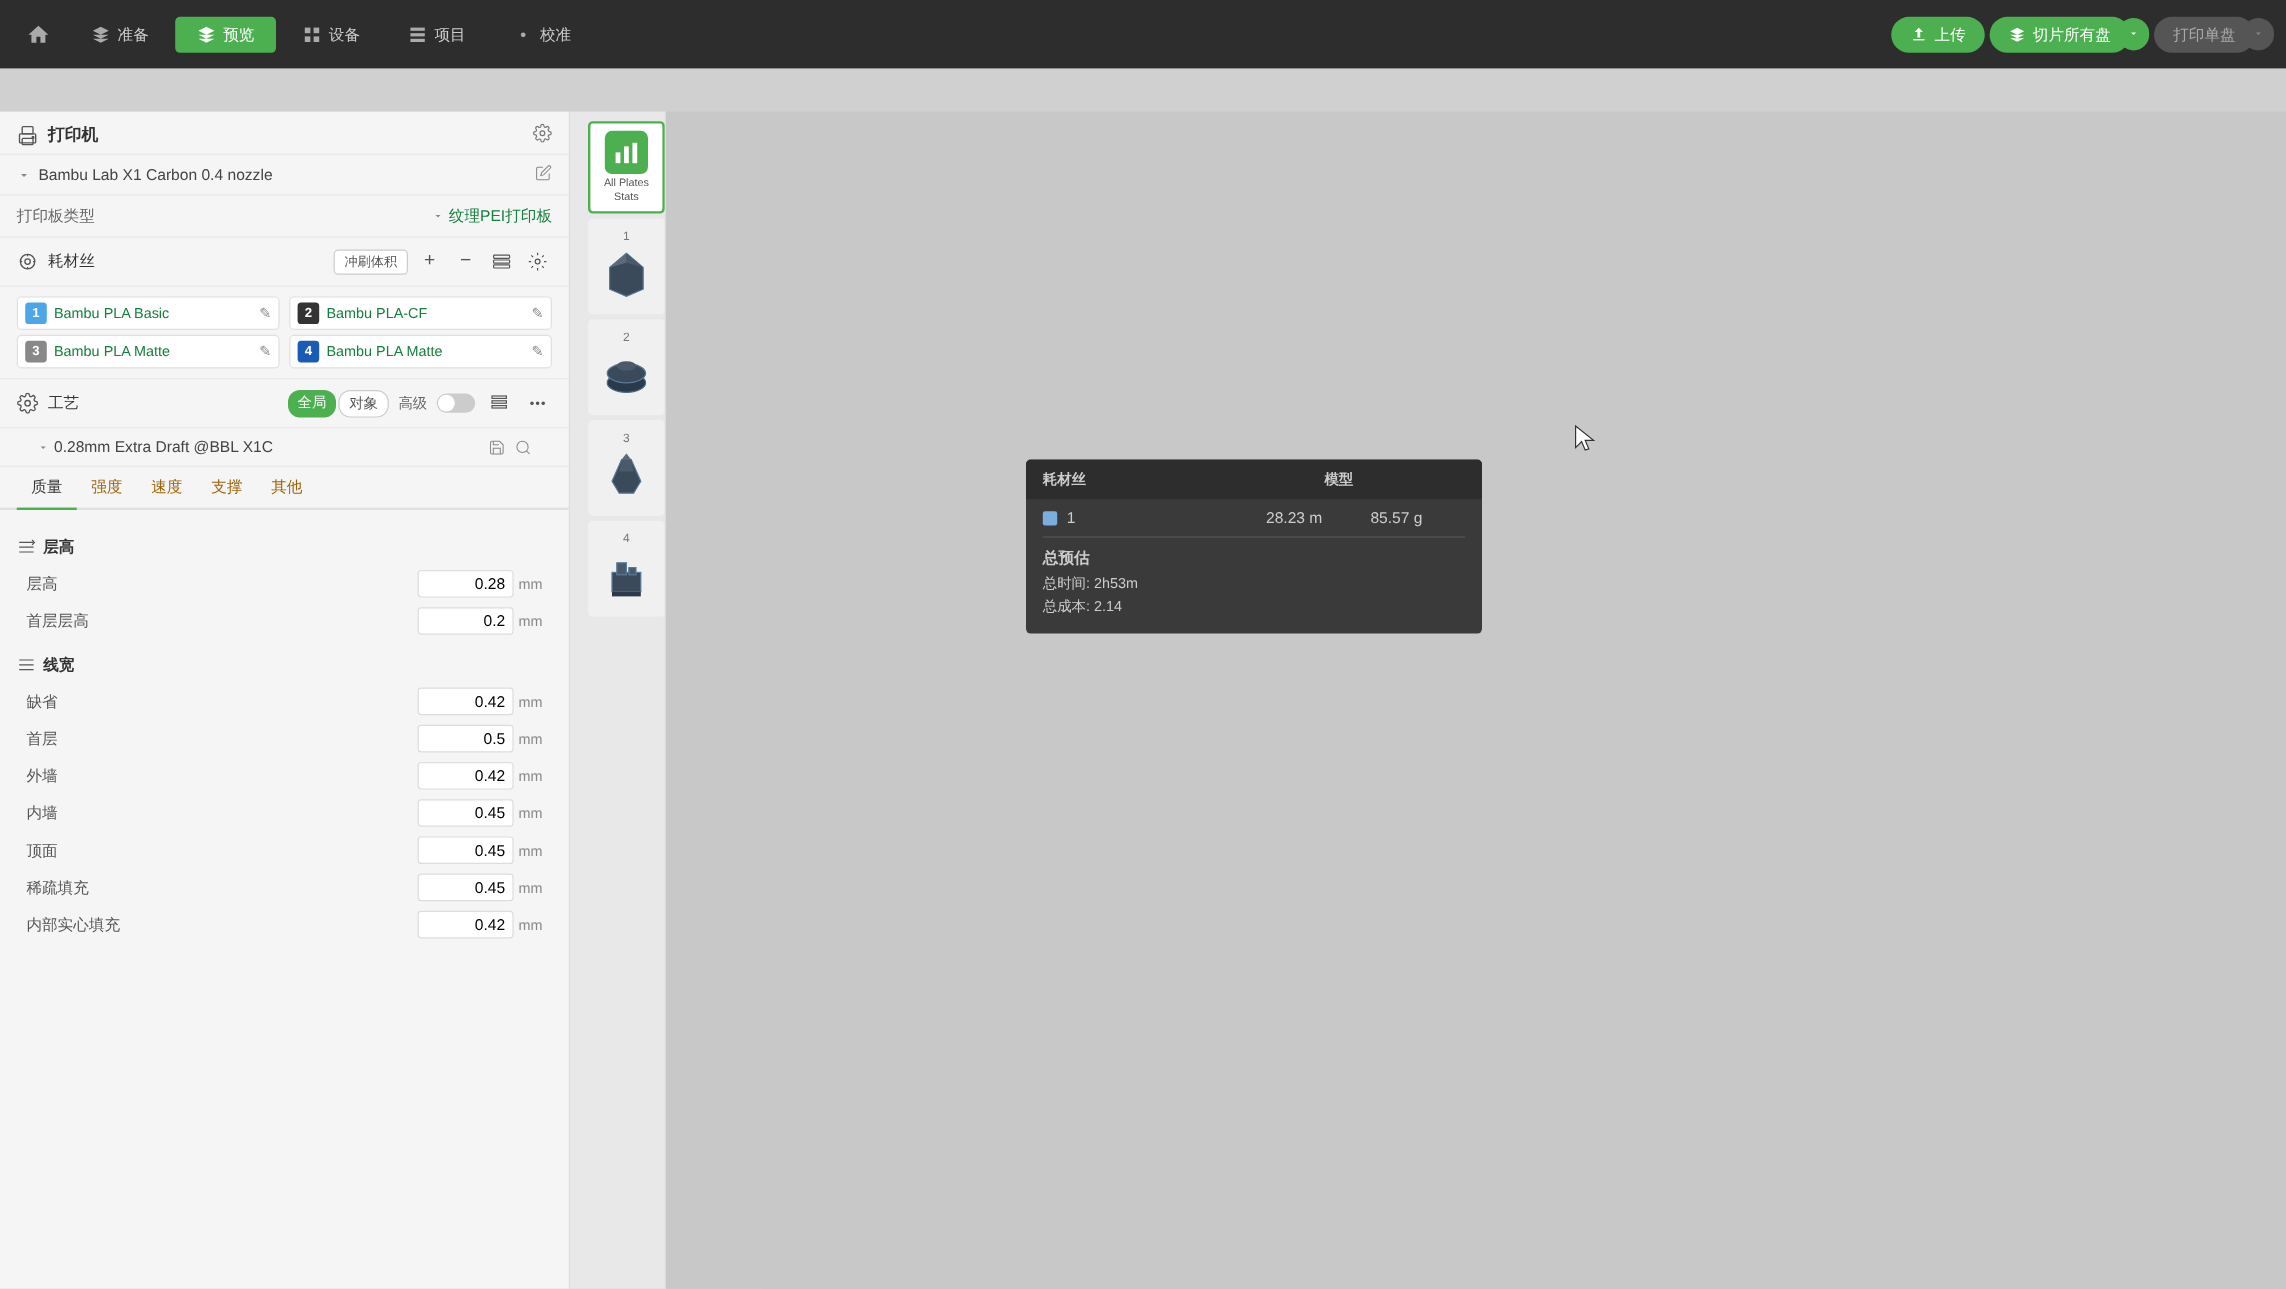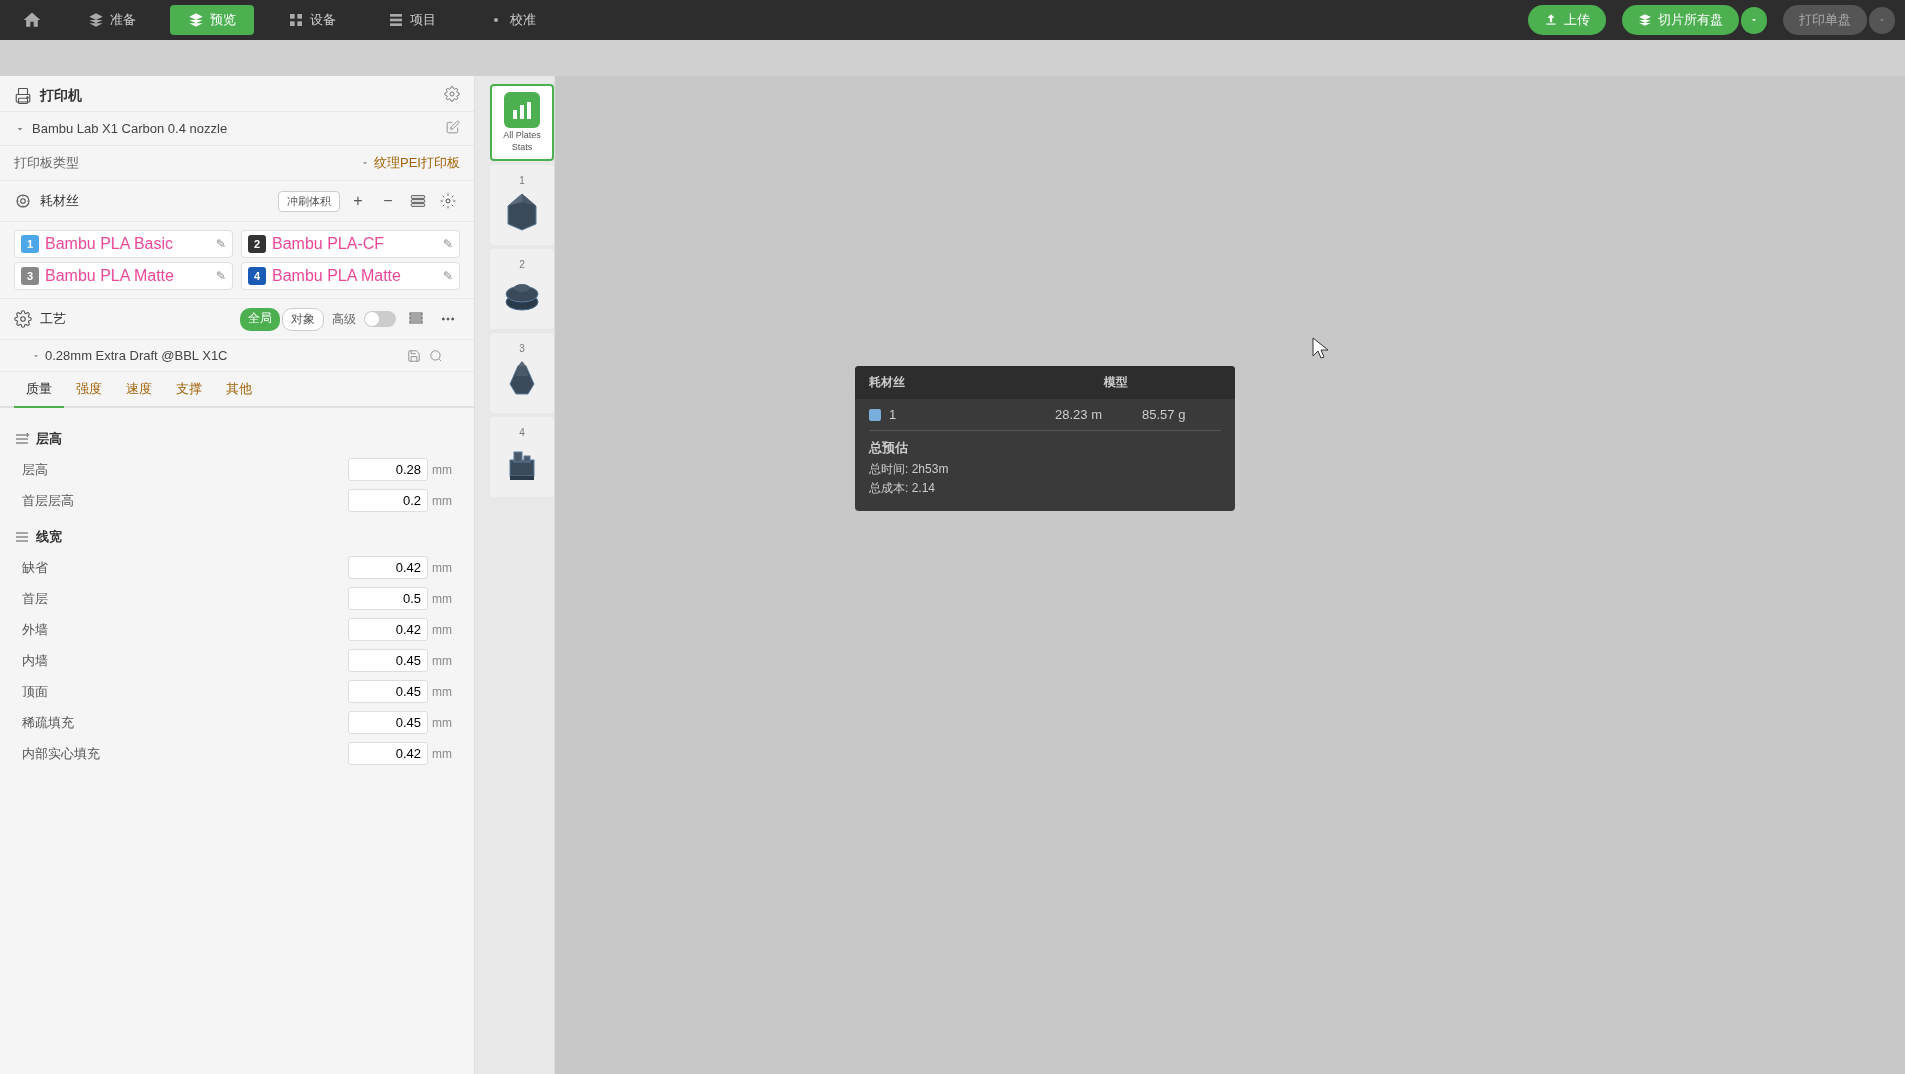--- a/index.html
+++ b/index.html
@@ -1,22 +1,22 @@
 <!DOCTYPE html>
 <html><head>
   <meta charset="utf-8">
   <style>
     * { margin: 0; padding: 0; box-sizing: border-box; }
     body { font-family: 'Microsoft YaHei', 'PingFang SC', sans-serif; background: #d0d0d0; width: 1905px; height: 1074px; overflow: hidden; font-size: 13px; color: #333; }
 
     
     .top-nav {
       display: flex; align-items: center;
-      background: #2d2d2d; height: 40px;
-      padding: 0 10px; gap: 16px;
+      background: #2d2d2d; height: 57px;
+      padding: 0 10px; gap: 4px;
     }
     .nav-item {
       display: flex; align-items: center; gap: 6px;
       padding: 6px 18px; color: #ccc; cursor: pointer;
       border-radius: 4px; font-size: 13px;
     }
     .nav-item.active { background: #4caf50; color: #fff; }
     .nav-home { padding: 6px 12px; }
     .nav-spacer { flex: 1; }
     .nav-btn {
@@ -56,21 +56,21 @@
     .printer-name {
       display: flex; align-items: center; justify-content: space-between;
       padding: 8px 14px; font-size: 13px; color: #444;
       border-bottom: 1px solid #e8e8e8;
     }
     .printer-type-row {
       display: flex; align-items: center; justify-content: space-between;
       padding: 8px 14px; font-size: 13px; border-bottom: 1px solid #e8e8e8;
     }
     .printer-type-label { color: #666; }
-    .printer-type-value { display: flex; align-items: center; gap: 4px; color: #a16207; }
+    .printer-type-value { display: flex; align-items: center; gap: 4px; color: #15803d; }
 
     
     .filament-header {
       display: flex; align-items: center; justify-content: space-between;
       padding: 8px 14px; border-bottom: 1px solid #e8e8e8;
     }
     .filament-header .left-group { display: flex; align-items: center; gap: 8px; }
     .filament-header .right-group { display: flex; align-items: center; gap: 6px; }
     .flush-vol-btn {
       background: #fff; border: 1px solid #ccc; border-radius: 4px;
@@ -89,21 +89,21 @@
     }
     .filament-item {
       display: flex; align-items: center; gap: 6px; padding: 4px 6px;
       background: #fff; border: 1px solid #e0e0e0; border-radius: 4px;
     }
     .filament-num {
       width: 18px; height: 18px; border-radius: 3px;
       display: flex; align-items: center; justify-content: center;
       font-size: 11px; color: #fff; font-weight: bold; flex-shrink: 0;
     }
-    .filament-name { font-size: 16px; color: #ec4899; flex: 1; }
+    .filament-name { font-size: 12px; color: #15803d; flex: 1; }
     .filament-edit { color: #888; cursor: pointer; font-size: 12px; }
 
     
     .process-header {
       display: flex; align-items: center; justify-content: space-between;
       padding: 8px 14px; border-bottom: 1px solid #e8e8e8;
     }
     .process-header .left-group { display: flex; align-items: center; gap: 8px; }
     .process-header .right-group { display: flex; align-items: center; gap: 8px; }
     .tag-group { display: flex; gap: 2px; }

